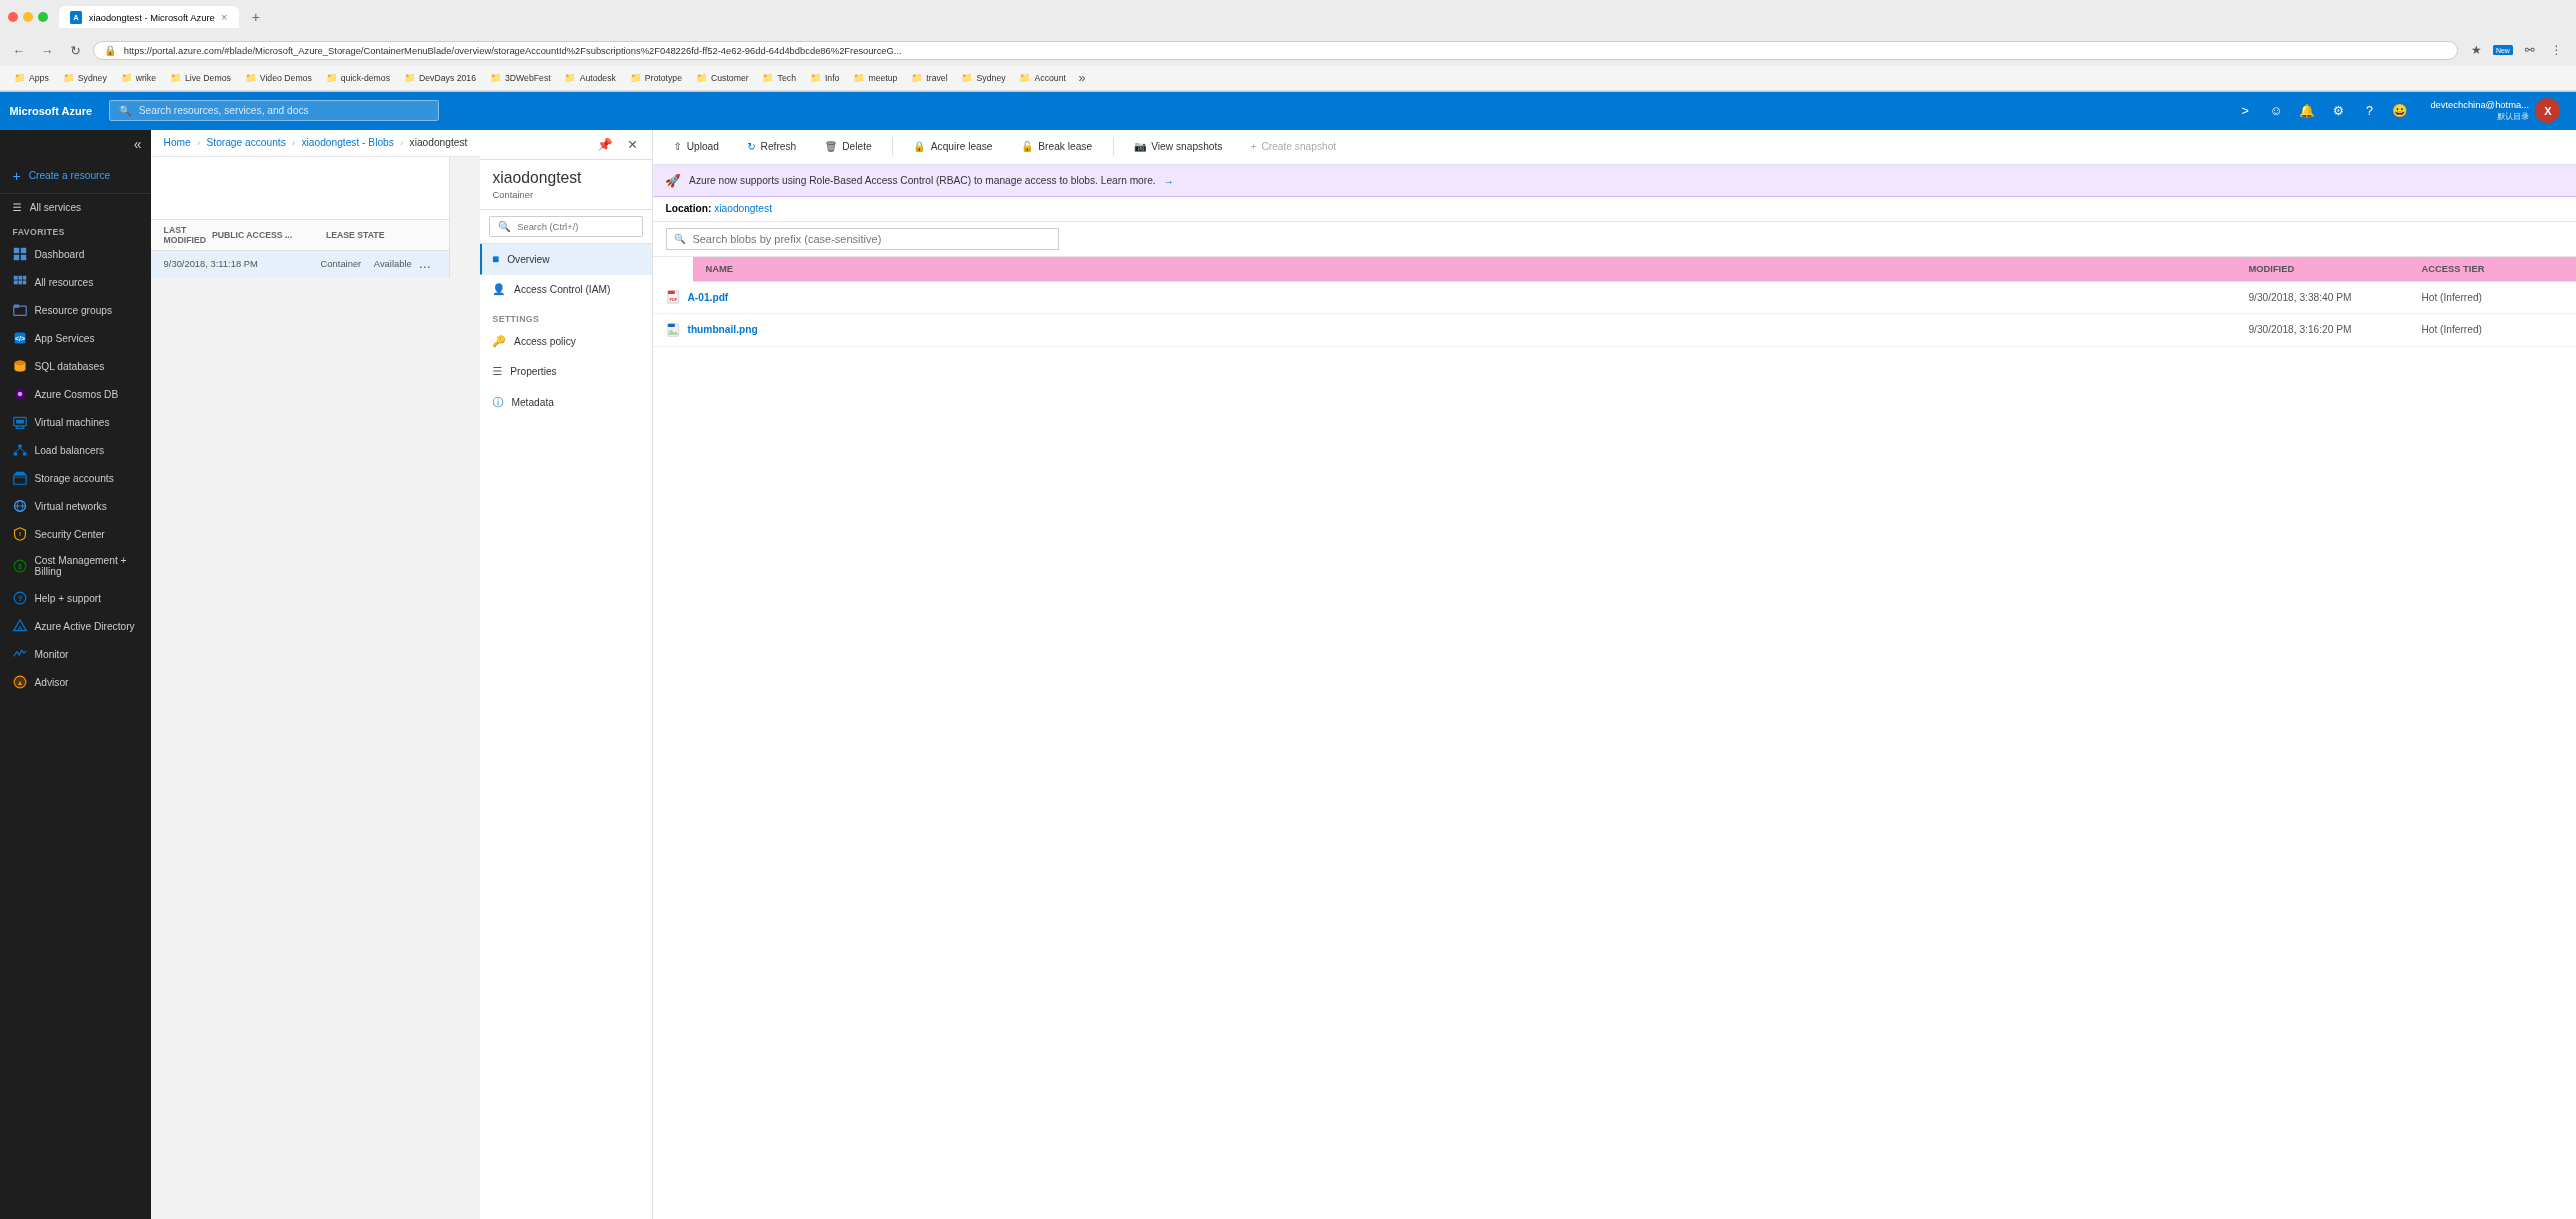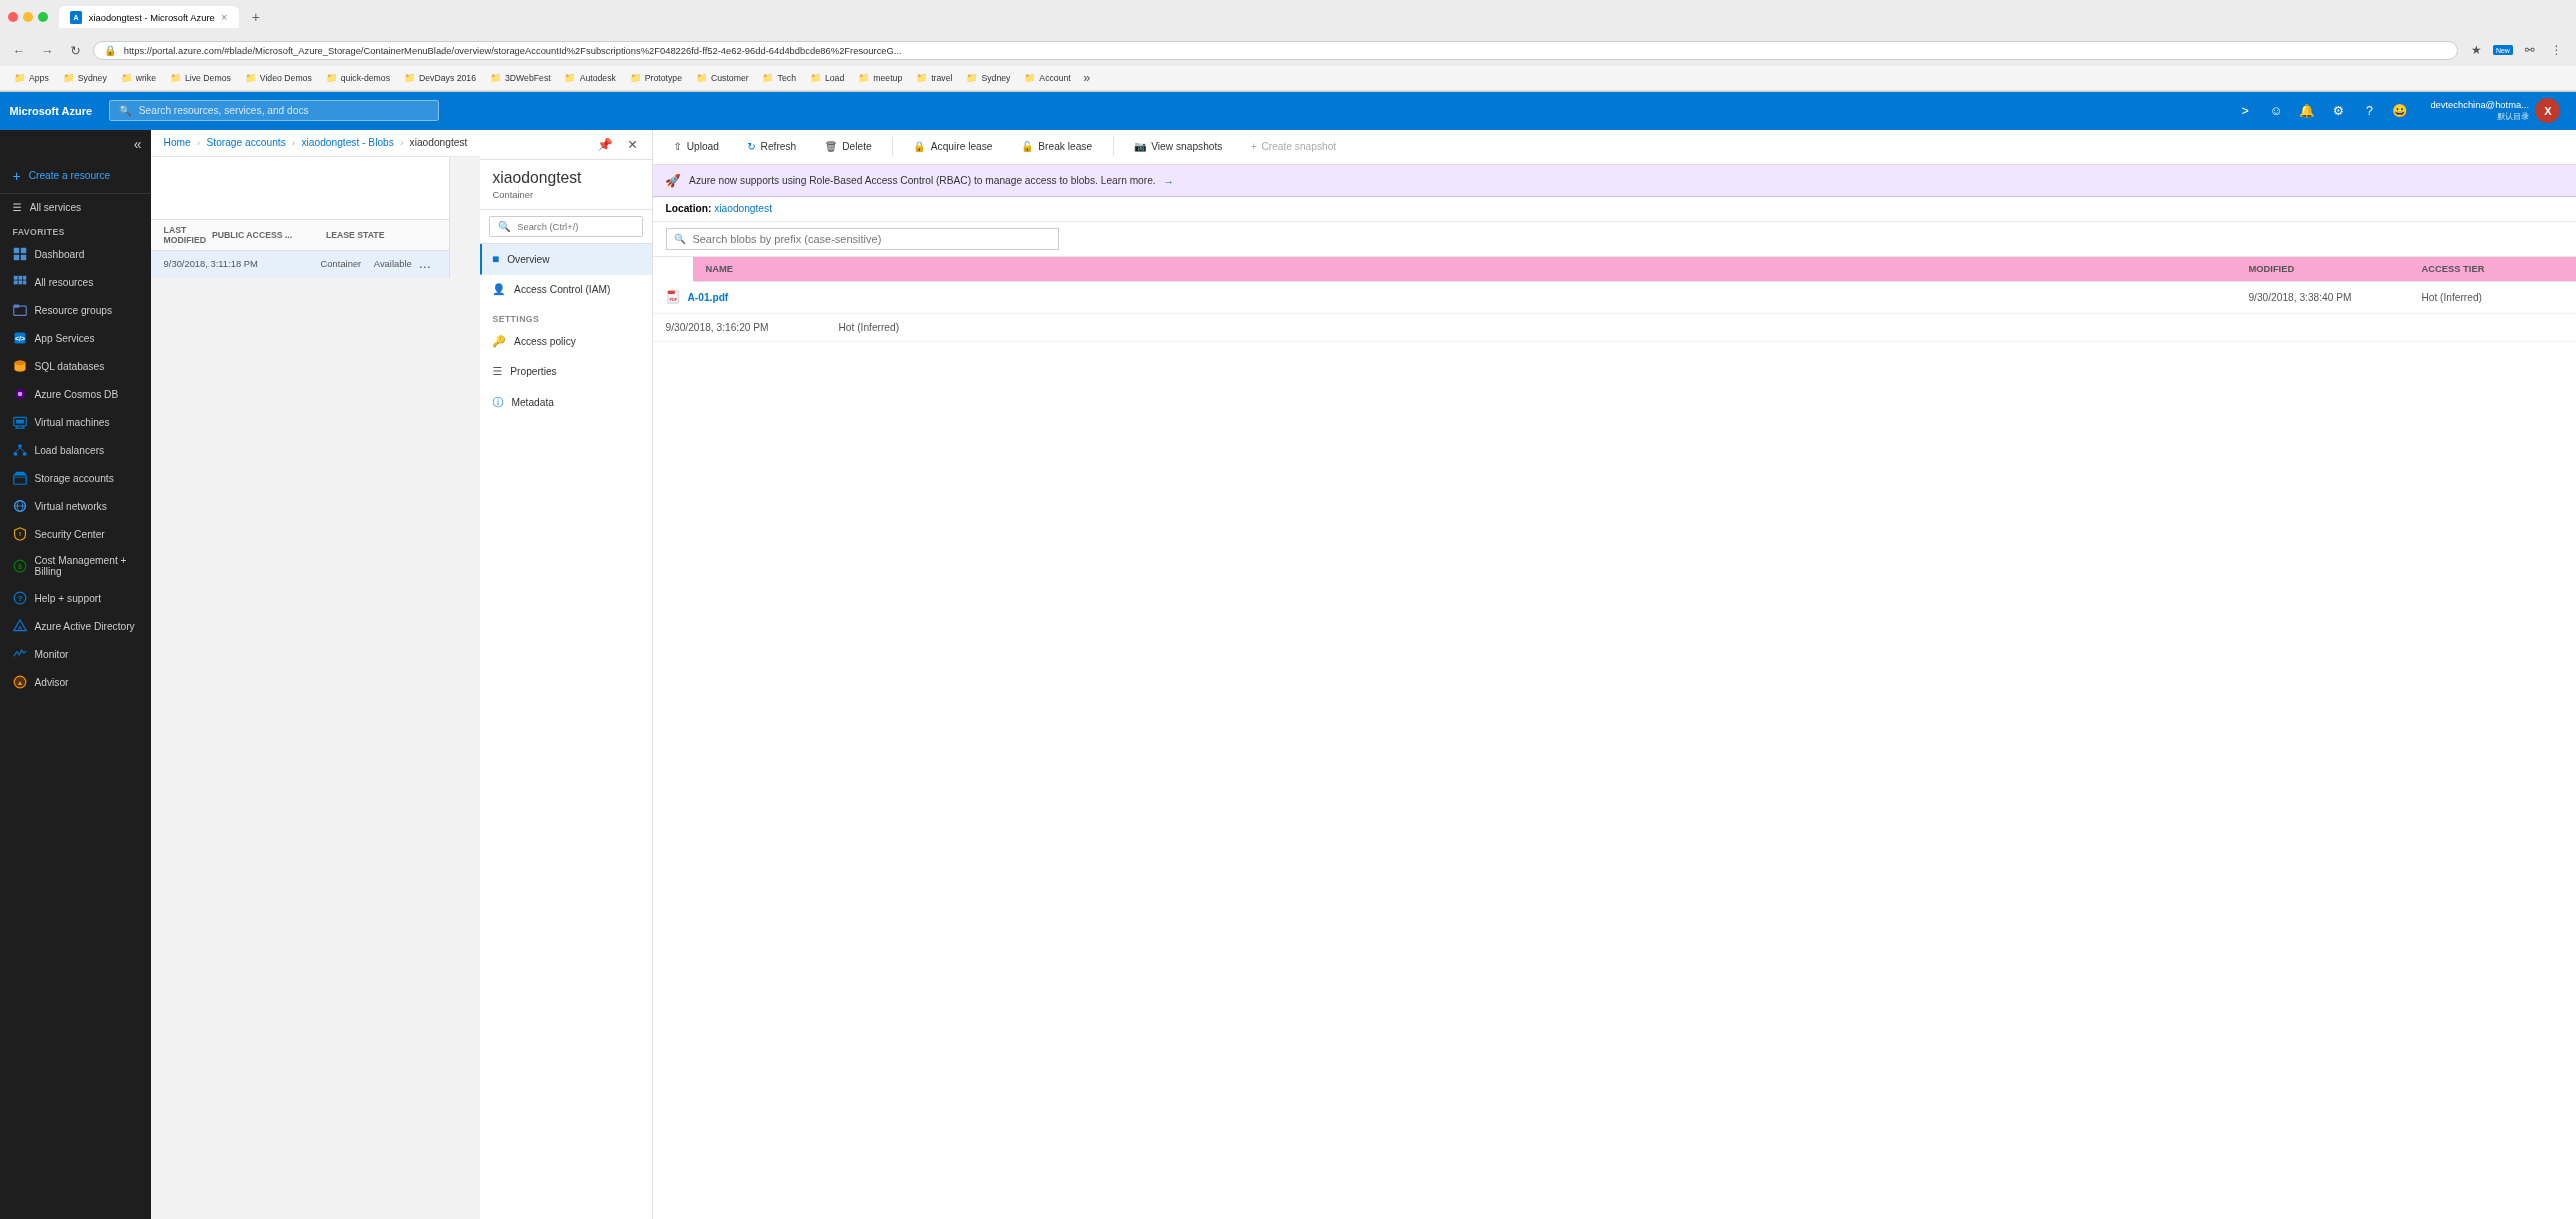--- a/index.html
+++ b/index.html
@@ -211,21 +211,21 @@
     <span class="bookmark-item">
       <span class="bookmark-folder">📁</span>
       <span>Customer</span>
     </span>
     <span class="bookmark-item">
       <span class="bookmark-folder">📁</span>
       <span>Tech</span>
     </span>
     <span class="bookmark-item">
       <span class="bookmark-folder">📁</span>
-      <span>Load</span>
+      <span>Info</span>
     </span>
     <span class="bookmark-item">
       <span class="bookmark-folder">📁</span>
       <span>meetup</span>
     </span>
     <span class="bookmark-item">
       <span class="bookmark-folder">📁</span>
       <span>travel</span>
     </span>
     <span class="bookmark-item">
@@ -605,20 +605,31 @@
                     <text x="8" y="14" text-anchor="middle" fill="#e53935" font-size="5" font-weight="bold">PDF</text>
                   </svg>
               </div>
               <span class="blob-filename">A-01.pdf</span>
             </div>
             <div class="blob-modified">9/30/2018, 3:38:40 PM</div>
             <div class="blob-tier">Hot (Inferred)</div>
           </div>
 
           <div class="blob-row">
+            <div class="blob-col-name" style="display:flex;align-items:center;">
+              <div class="blob-file-icon">
+                <svg width="12.6" height="14" viewBox="0 0 16 18">
+                    <rect x="1" y="1" width="14" height="16" rx="1" fill="#f0f0f0" stroke="#ccc" stroke-width="1"></rect>
+                    <rect x="1" y="1" width="9" height="4" rx="1" fill="#1565c0"></rect>
+                    <circle cx="5" cy="11" r="2" fill="#81d4fa"></circle>
+                    <polyline points="1,15 5,9 9,13 11,11 15,15" fill="#a5d6a7"></polyline>
+                  </svg>
+              </div>
+              <span class="blob-filename">thumbnail.png</span>
+            </div>
             <div class="blob-modified">9/30/2018, 3:16:20 PM</div>
             <div class="blob-tier">Hot (Inferred)</div>
           </div>
         </div>
       </div>
     </div>
   </div>
 </div>
 
 

